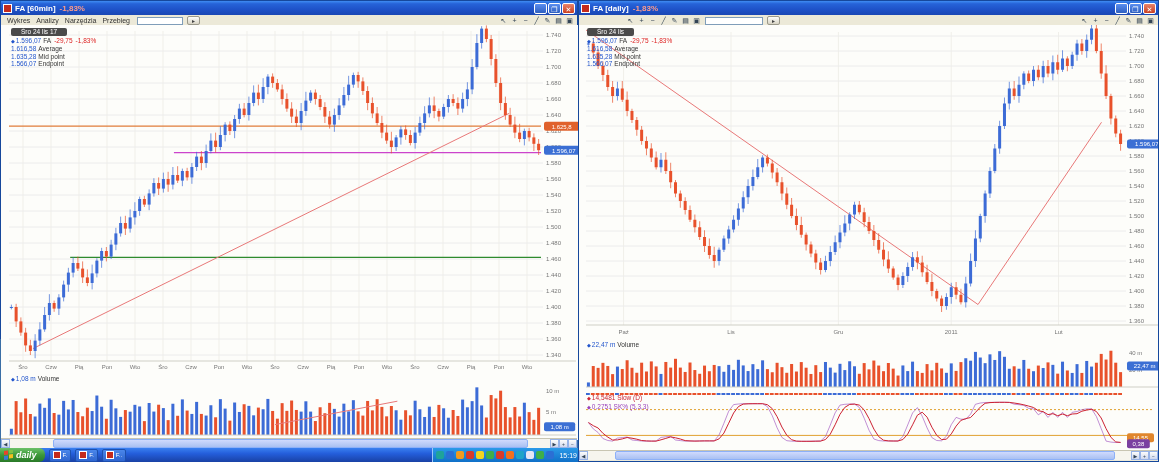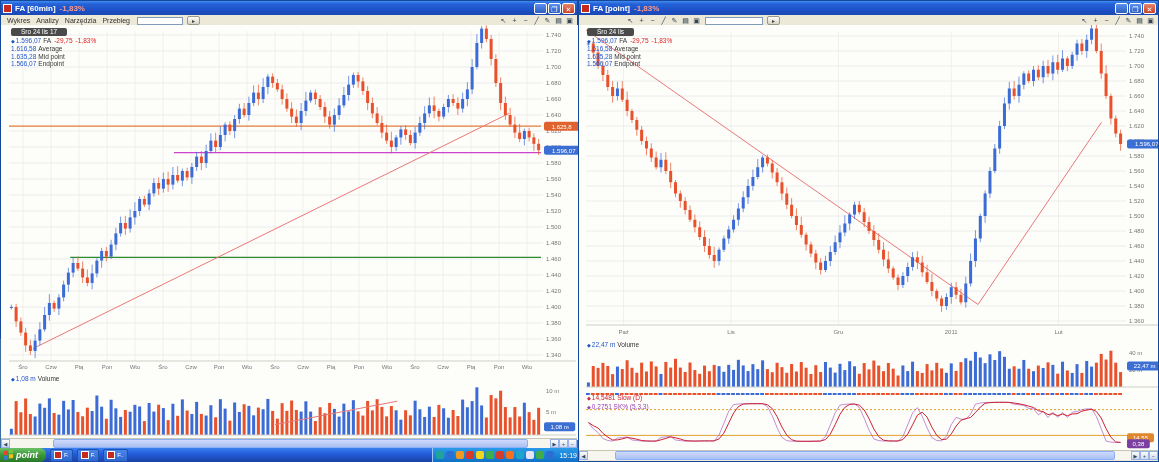--- a/index.html
+++ b/index.html
@@ -554,21 +554,21 @@
 </div>
 
 <div id="taskbar">
   <div id="startbtn">
     <svg width="10" height="10" viewBox="0 0 10 10">
       <rect x="0" y="1" width="4" height="4" fill="#e8452c" transform="skewY(-6)"></rect>
       <rect x="5" y="0" width="4" height="4" fill="#7ec242" transform="skewY(-6)"></rect>
       <rect x="0" y="6" width="4" height="4" fill="#3a7bd5" transform="skewY(-6)"></rect>
       <rect x="5" y="5" width="4" height="4" fill="#f2c01f" transform="skewY(-6)"></rect>
     </svg>
-    <span>point</span>
+    <span>daily</span>
   </div>
   <span id="taskbtns" style="display:flex;">
       <span class="taskbtn"><span class="ticon"></span>F.</span>
       <span class="taskbtn"><span class="ticon"></span>F.</span>
       <span class="taskbtn"><span class="ticon"></span>F..</span>
     </span>
   <div id="tray">
     <span id="trayicons" style="display:flex;gap:2px;">
         <span class="tray-ico" style="background: rgb(31, 163, 154);"></span>
         <span class="tray-ico" style="background: rgb(43, 111, 212);"></span>
@@ -583,21 +583,21 @@
         <span class="tray-ico" style="background: rgb(63, 174, 74);"></span>
         <span class="tray-ico" style="background: rgb(43, 111, 212);"></span>
       </span>
     <span id="clock">15:19</span>
   </div>
 </div>
 
 <div class="win" id="winR" style="left:578px;top:0;width:581px;height:462px;z-index:3;">
   <div class="titlebar">
     <span class="appicon"></span>
-    <span class="ttl">FA [point]</span>
+    <span class="ttl">FA [daily]</span>
     <span class="chg">-1,83%</span>
     <span class="winbtns">
       <span class="wbtn">_</span>
       <span class="wbtn">❐</span>
       <span class="wbtn close">✕</span>
     </span>
   </div>
   <div class="toolbar">
     <span style="width:40px;"></span>
     <span class="icon-strip" id="iconsR1">

